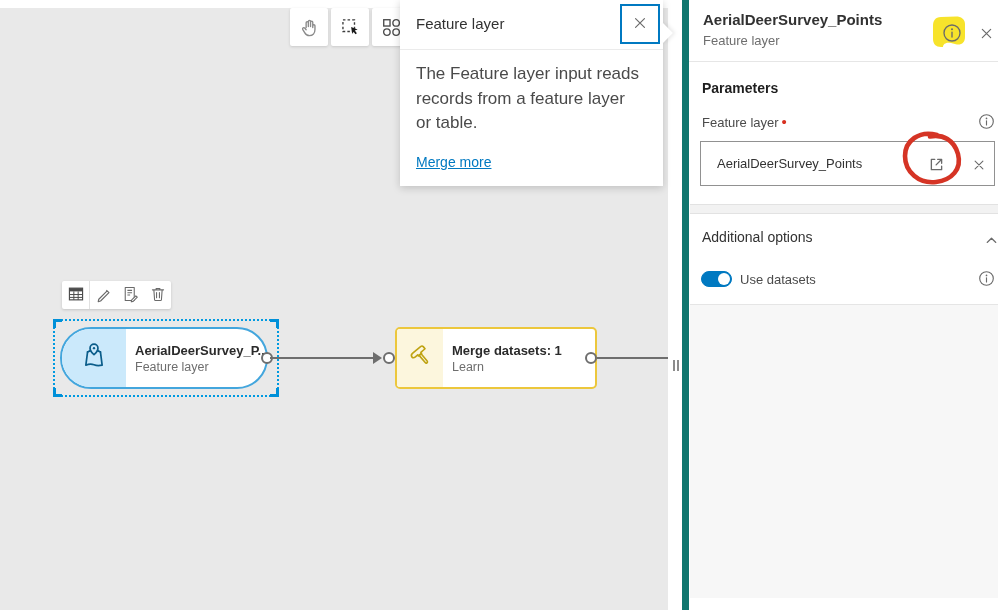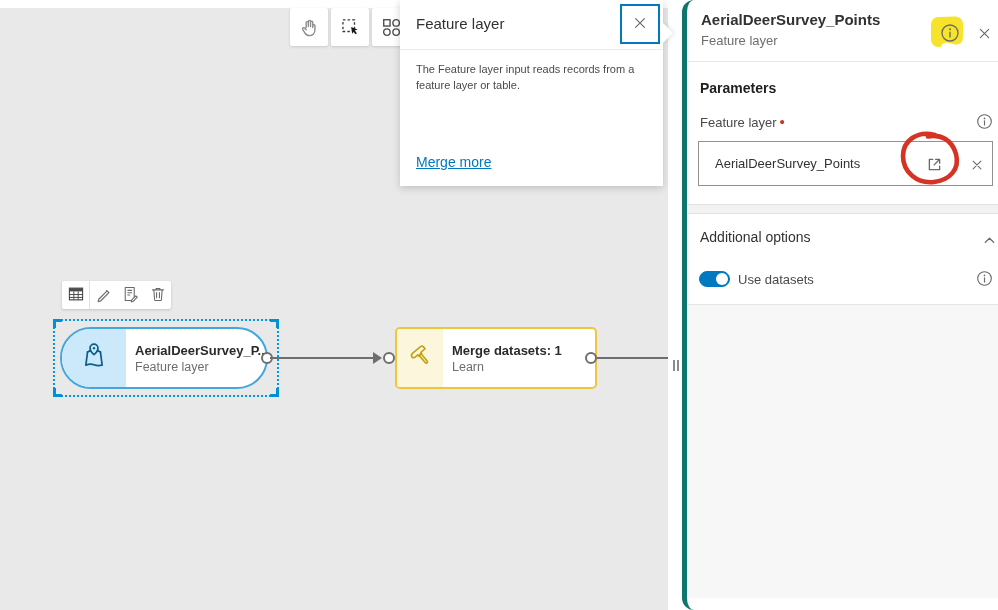--- a/index.html
+++ b/index.html
@@ -61,27 +61,27 @@
   
   .popup { position:absolute; left:400px; top:0; width:263px; height:186px; background:#fff;
            box-shadow:0 2px 8px rgba(0,0,0,.18); z-index:30; }
   .popup-pointer { position:absolute; right:-7px; top:26px; width:14px; height:14px; background:#fff;
                    transform:rotate(45deg); box-shadow:2px -2px 4px rgba(0,0,0,.08); }
   .popup-header { position:relative; height:50px; border-bottom:1px solid #ebebeb; }
   .popup-title { position:absolute; left:16px; top:15px; font-size:15px; font-weight:500; color:#323232; }
   .popup-close { position:absolute; right:3px; top:4px; width:40px; height:40px; background:#fff;
                  border:2px solid #0079c1; display:flex; align-items:center; justify-content:center;
                  color:#6a6a6a; cursor:pointer; }
-  .popup-body { padding:12px 16px; font-size:11px; line-height:1.45; color:#4a4a4a; width:255px; }
+  .popup-body { padding:12px 16px; font-size:17px; line-height:1.45; color:#4a4a4a; width:255px; }
   .popup-link { position:absolute; left:16px; bottom:16px; font-size:14px; color:#0079c1;
                 text-decoration:underline; cursor:pointer; }
 
   
   .panel { position:absolute; left:682px; top:0; width:316px; height:610px; background:#fff;
-           border-left:5px solid #0f766e;border-radius:12px; }
+           border-left:7px solid #0f766e; }
   .panel-header { position:relative; height:62px; border-bottom:1px solid #e6e6e6; }
   .panel-title { position:absolute; left:14px; top:11px; font-size:15px; font-weight:700; color:#323232; }
   .panel-sub   { position:absolute; left:14px; top:33px; font-size:13px; color:#6e6e6e; }
   .icon-btn { background:transparent; border:none; padding:0; color:#6a6a6a; cursor:pointer;
               display:flex; align-items:center; justify-content:center; }
   .hdr-info { position:absolute; left:253px; top:23px; width:20px; height:20px; z-index:2; }
   .hdr-close { position:absolute; left:289px; top:25px; width:16px; height:16px; }
   .hl-blob { position:absolute; left:240px; top:14px; z-index:1; pointer-events:none; }
 
   .sec-heading { position:absolute; font-size:14px; font-weight:700; color:#1e1e1e; }

